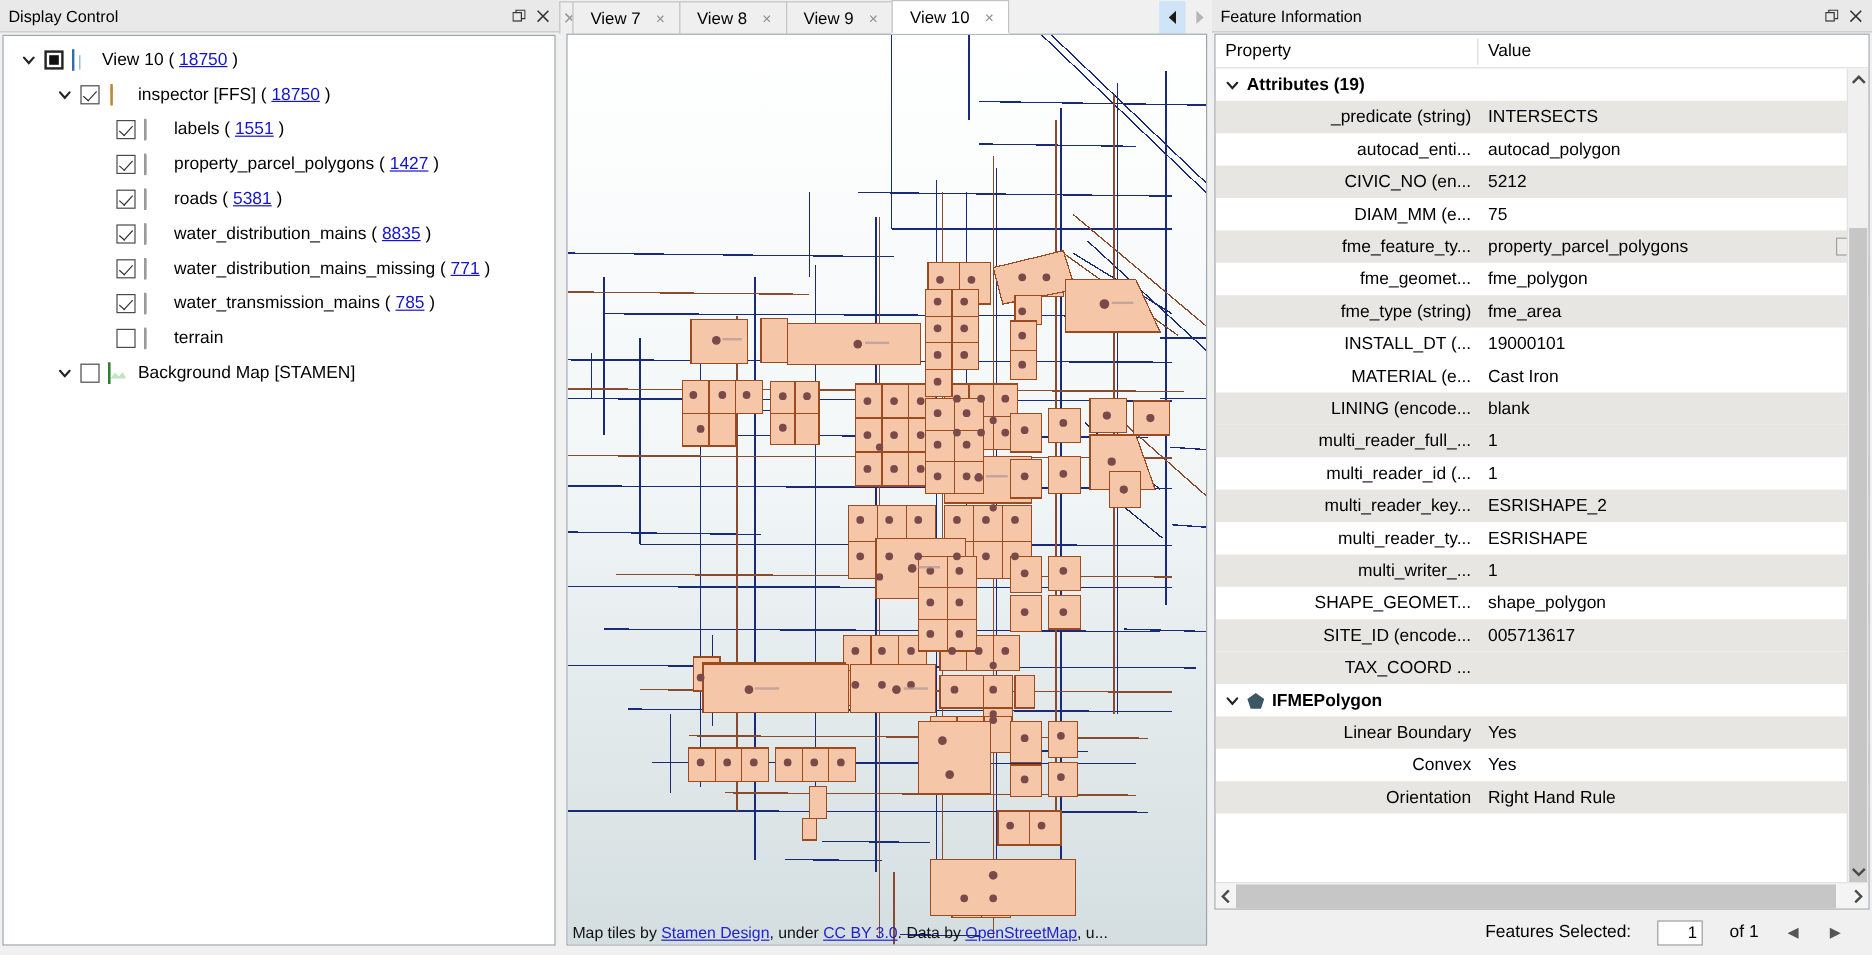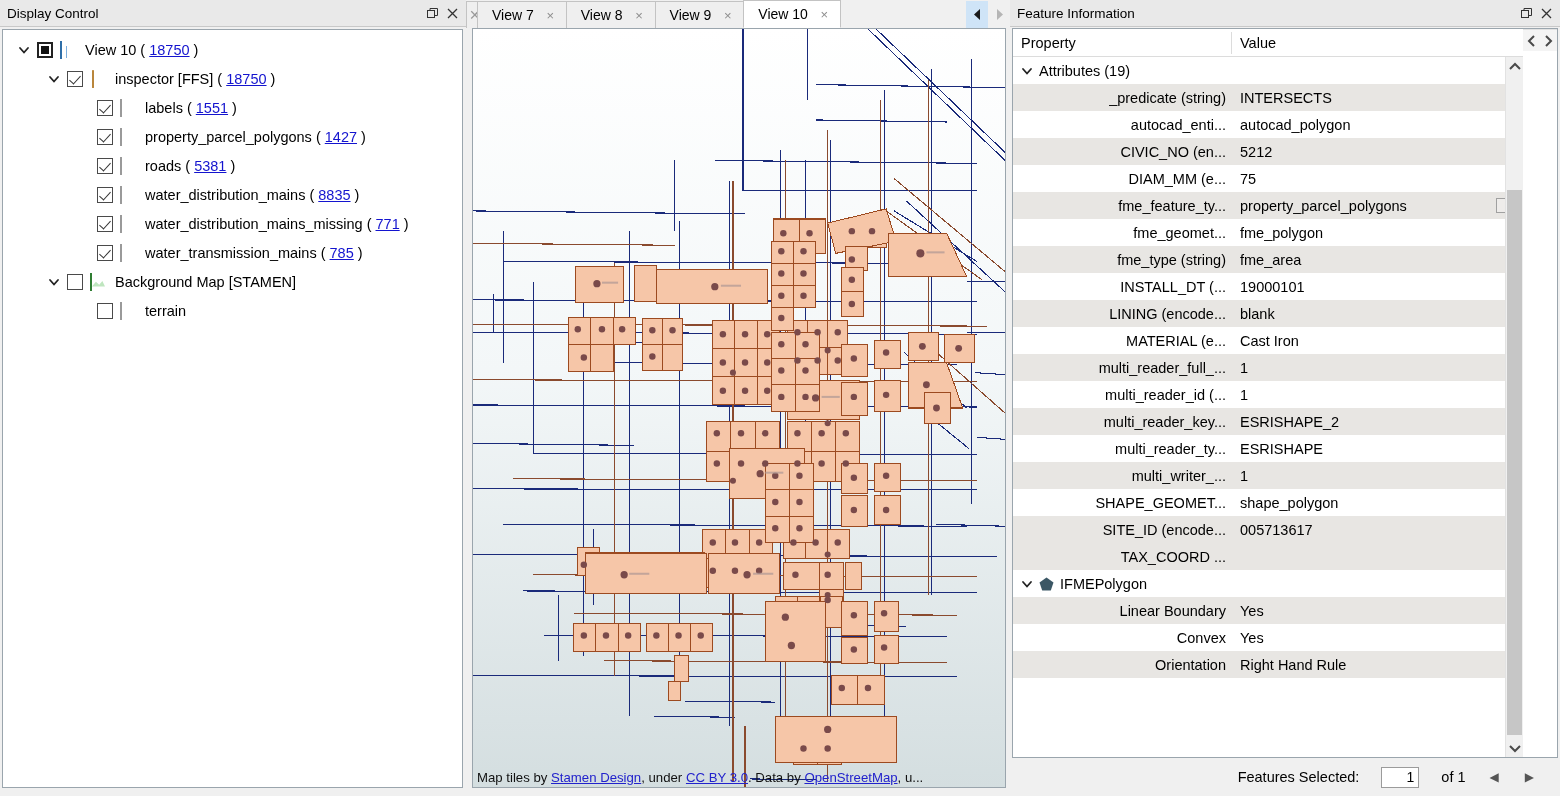--- a/index.html
+++ b/index.html
@@ -168,21 +168,21 @@
     background: #f0f0f0;
     display: flex; flex-direction: column;
   }
   #fi-body {
     margin: 1px 2px 0 2px;
     border: 1px solid #9aa5ad;
     background: #fff;
     flex: 1;
     position: relative;
     overflow: hidden;
-    display: flex; flex-direction: row;
+    display: flex; flex-direction: column;
   }
   #fi-table-area { position: relative; flex: 1; overflow: hidden; }
   .fi-head {
     height: 28px;
     display: flex; align-items: center;
     border-bottom: 1px solid #dcdcdc;
     background: #fff;
     font-size: 14.5px;
   }
   .fi-head .c1 { width: 219px; padding-left: 8px; border-right: 1px solid #dcdcdc; height: 22px; line-height:22px;}
@@ -195,21 +195,21 @@
   .fi-row.alt { background: #e8e6e3; }
   .fi-row .p {
     width: 219px; min-width:219px;
     text-align: right; padding-right: 6px;
     overflow: hidden;
   }
   .fi-row .v { padding-left: 8px; overflow: hidden; flex:1; }
   .fi-row.group .p {
     text-align: left; padding-left: 8px;
     display: flex; align-items: center; gap: 6px;
-    font-weight: normal;
+    font-weight: bold;
   }
   .fi-row .minibox {
     width: 15px; height: 15px; border: 1px solid #a0a0a0; background: #eeecea;
     margin-right: 12px;
   }
   .grp-tw svg { display:block; }
   .ic-pent { width: 15px; height: 14px; display:block; }
 
   
   .vsb {
@@ -352,36 +352,36 @@
           <span style="width:68px;min-width:68px;"></span>
           <span class="spacer26"></span>
           <span class="cbox checked"></span>
           <span class="ticon"><span class="ic-grid"></span></span>
           <span class="lbl">water_transmission_mains</span>
           <span class="paren">&nbsp;(&nbsp;</span>
           <span class="cnt-link">785</span>
           <span class="paren">&nbsp;)</span>
         </div>
         <div class="tree-row">
+          <span style="width:68px;min-width:68px;"></span>
+          <span class="spacer26"></span>
+          <span class="cbox"></span>
+          <span class="ticon"><span class="ic-grid"></span></span>
+          <span class="lbl">terrain</span>
+        </div>
+        <div class="tree-row">
           <span style="width:38px;min-width:38px;"></span>
           <span class="twisty">
             <svg width="12" height="12" viewBox="0 0 12 12">
               <path d="M2,4 L6,8.5 L10,4" stroke="#222" stroke-width="1.8" fill="none" stroke-linecap="round"></path>
             </svg>
           </span>
           <span class="cbox"></span>
           <span class="ticon"><span class="ic-terrain"></span></span>
           <span class="lbl">Background Map [STAMEN]</span>
-        </div>
-        <div class="tree-row">
-          <span style="width:68px;min-width:68px;"></span>
-          <span class="spacer26"></span>
-          <span class="cbox"></span>
-          <span class="ticon"><span class="ic-grid"></span></span>
-          <span class="lbl">terrain</span>
         </div>
       </div>
   </div>
 
   <div id="center">
     <div id="tabbar">
         <div class="tab partial">✕</div>
         <div class="tab">
           <span>View 7</span>
           <span class="tab-x">×</span>
@@ -825,27 +825,27 @@
               <div class="v">fme_polygon</div>
             </div>
             <div class="fi-row alt">
               <div class="p">fme_type (string)</div>
               <div class="v">fme_area</div>
             </div>
             <div class="fi-row">
               <div class="p">INSTALL_DT (...</div>
               <div class="v">19000101</div>
             </div>
-            <div class="fi-row alt">
-              <div class="p">LINING (encode...</div>
-              <div class="v">blank</div>
-            </div>
             <div class="fi-row">
               <div class="p">MATERIAL (e...</div>
               <div class="v">Cast Iron</div>
+            </div>
+            <div class="fi-row alt">
+              <div class="p">LINING (encode...</div>
+              <div class="v">blank</div>
             </div>
             <div class="fi-row alt">
               <div class="p">multi_reader_full_...</div>
               <div class="v">1</div>
             </div>
             <div class="fi-row">
               <div class="p">multi_reader_id (...</div>
               <div class="v">1</div>
             </div>
             <div class="fi-row alt">

